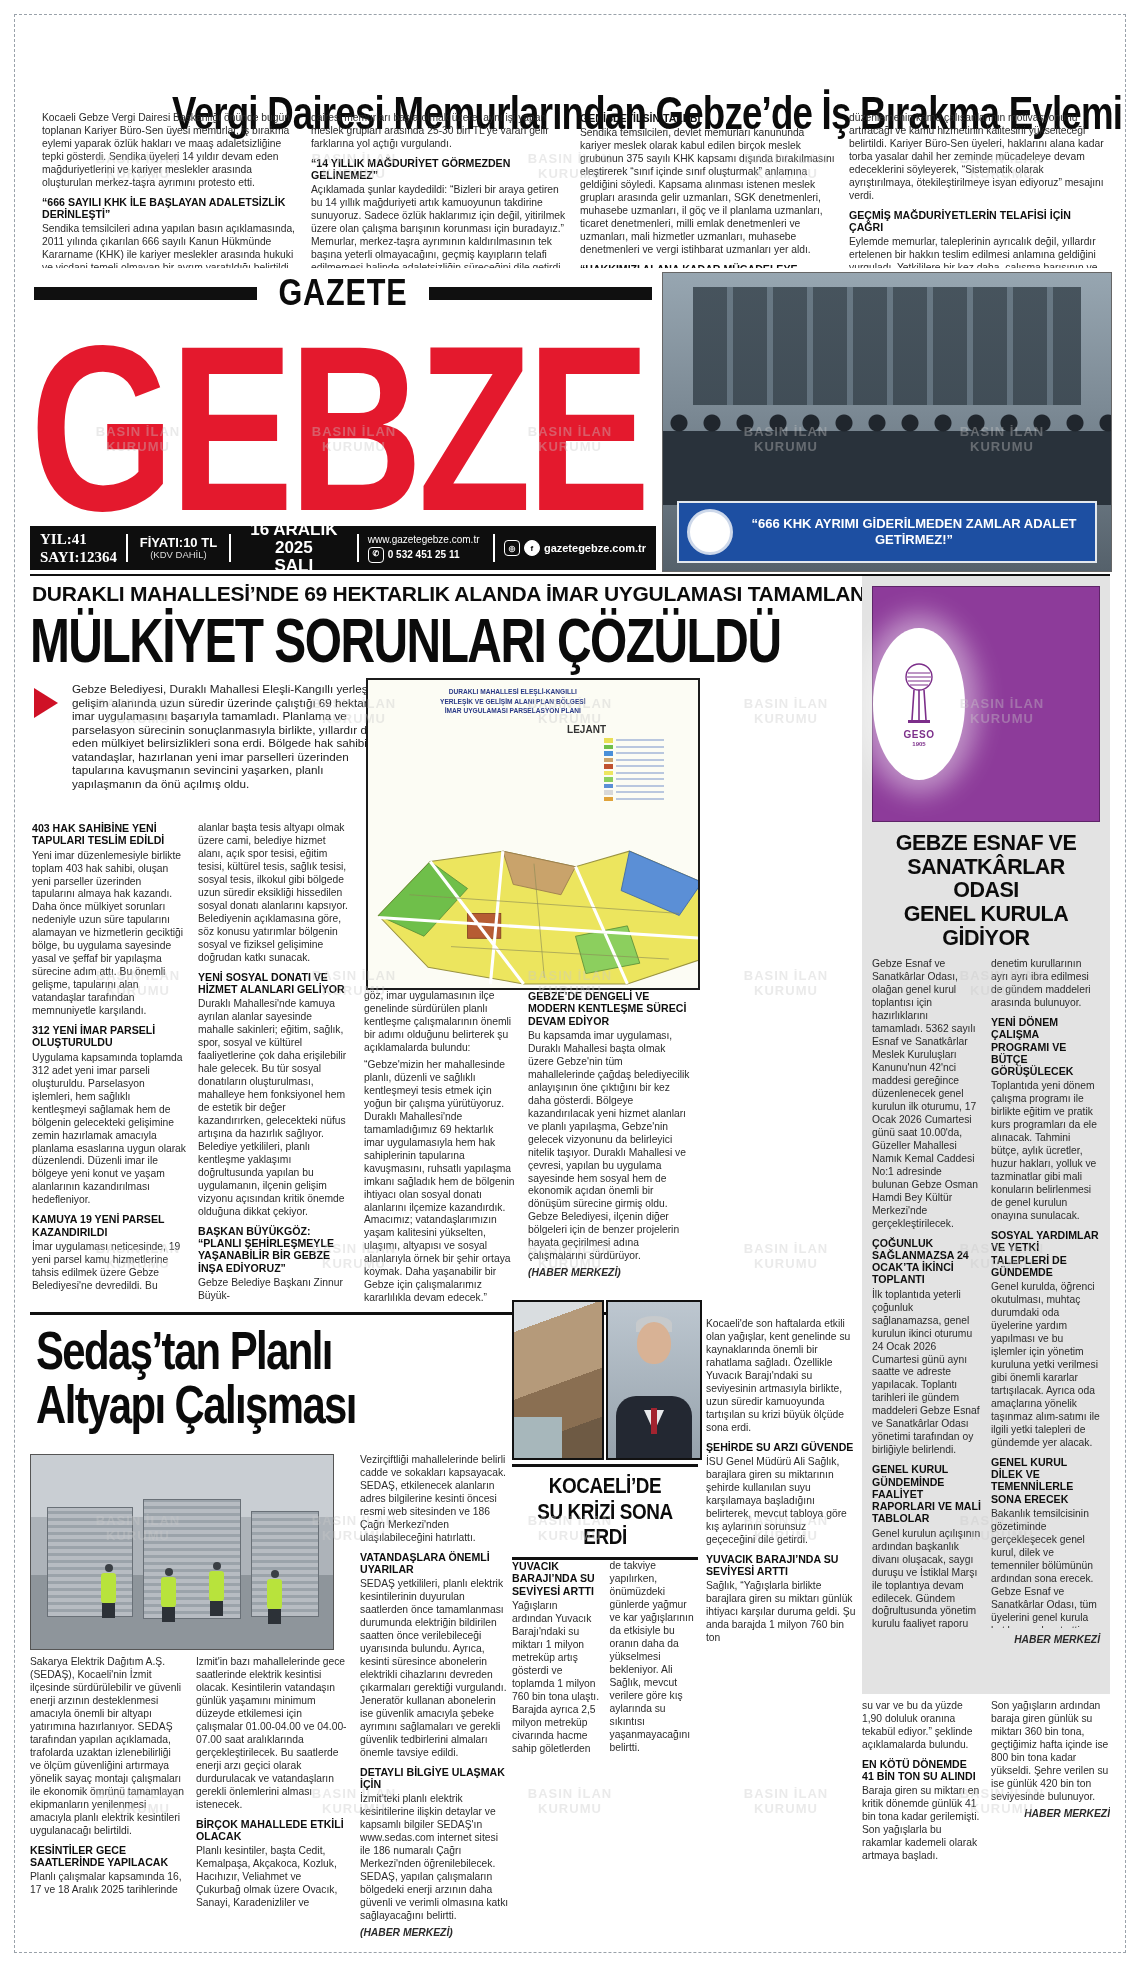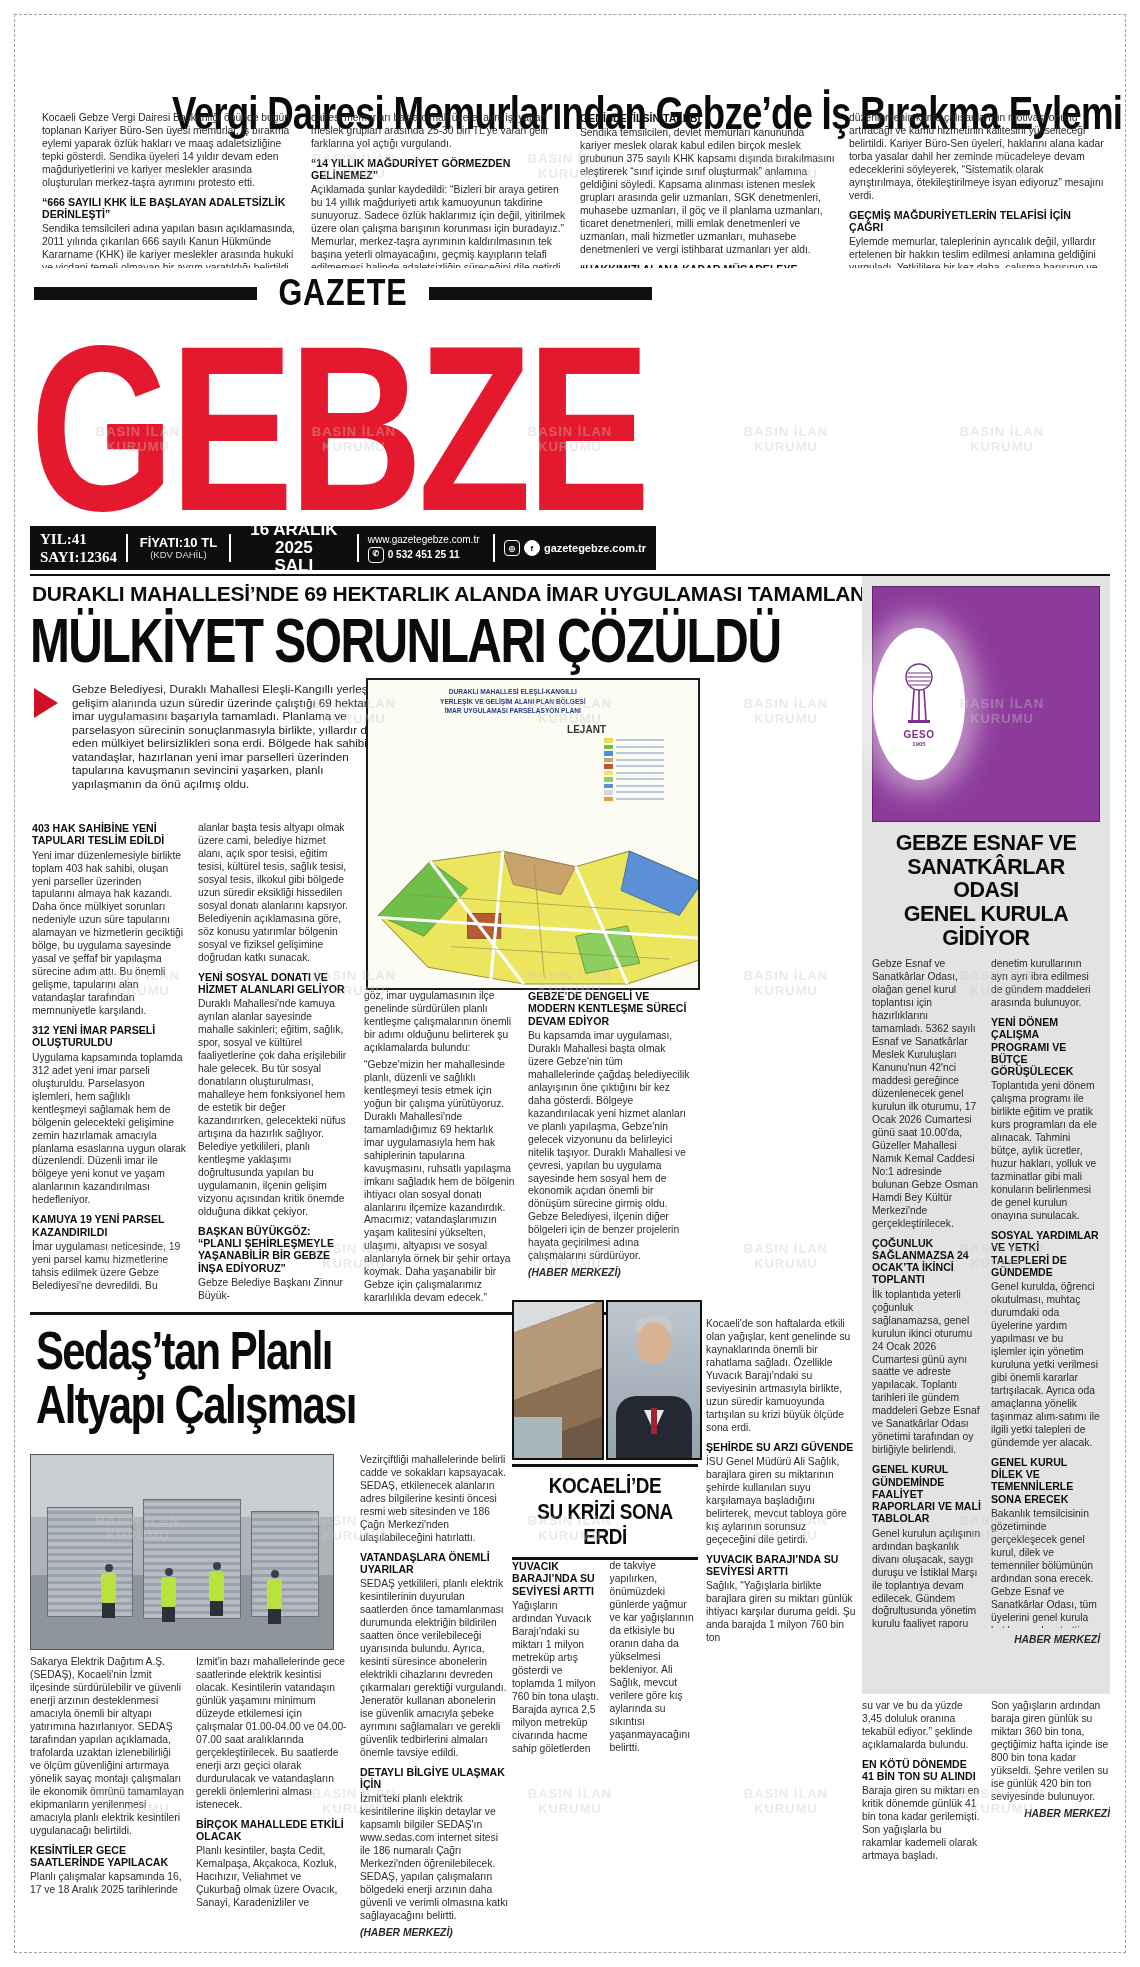--- a/index.html
+++ b/index.html
@@ -260,20 +260,28 @@
       </div>
       <div class="ib-div"></div>
       <div class="ib-soc">
         <span class="ico">◎</span>
         <span class="ico round">f</span>
         <span>gazetegebze.com.tr</span>
       </div>
     </div>
   </div>
 
+  <div class="abs mphoto" style="left:662px;top:272px;width:448px;height:298px;">
+    <div class="mp-glass"></div>
+    <div class="mp-crowd"></div>
+    <div class="mp-banner">
+      <div class="mp-blogo"></div>
+      <div class="mp-btext">“666 KHK AYRIMI GİDERİLMEDEN ZAMLAR ADALET GETİRMEZ!”</div>
+    </div>
+  </div>
 
   <div class="abs rule" style="left:30px;top:574px;width:1080px;height:2px;"></div>
   <div class="abs kicker" style="left:32px;top:582px;width:824px;">DURAKLI MAHALLESİ’NDE 69 HEKTARLIK ALANDA İMAR UYGULAMASI TAMAMLANDI</div>
   <div class="abs mh" style="left:30px;top:604px;width:828px;height:72px;"><span>MÜLKİYET SORUNLARI ÇÖZÜLDÜ</span></div>
 
   <div class="abs lead" style="left:32px;top:682px;width:324px;height:134px;overflow:hidden;">
     <span class="lead-tri"></span>
     <span>Gebze Belediyesi, Duraklı Mahallesi Eleşli-Kangıllı yerleşik ve gelişim alanında uzun süredir üzerinde çalıştığı 69 hektarlık imar uygulamasını başarıyla tamamladı. Planlama ve parselasyon sürecinin sonuçlanmasıyla birlikte, yıllardır devam eden mülkiyet belirsizlikleri sona erdi. Bölgede hak sahibi olan vatandaşlar, hazırlanan yeni imar parselleri üzerinden tapularına kavuşmanın sevincini yaşarken, planlı yapılaşmanın da önü açılmış oldu.</span>
   </div>
 
@@ -451,21 +459,21 @@
   <div class="abs col" style="left:706px;top:1318px;width:152px;height:640px;">
     <p class="bp">Kocaeli'de son haftalarda etkili olan yağışlar, kent genelinde su kaynaklarında önemli bir rahatlama sağladı. Özellikle Yuvacık Barajı'ndaki su seviyesinin artmasıyla birlikte, uzun süredir kamuoyunda tartışılan su krizi büyük ölçüde sona erdi.</p>
     <h4 class="bh">ŞEHİRDE SU ARZI GÜVENDE</h4>
     <p class="bp">İSU Genel Müdürü Ali Sağlık, barajlara giren su miktarının şehirde kullanılan suyu karşılamaya başladığını belirterek, mevcut tabloya göre kış aylarının sorunsuz geçeceğini dile getirdi.</p>
     <h4 class="bh">YUVACIK BARAJI’NDA SU SEVİYESİ ARTTI</h4>
     <p class="bp">Sağlık, “Yağışlarla birlikte barajlara giren su miktarı günlük ihtiyacı karşılar duruma geldi. Şu anda barajda 1 milyon 760 bin ton</p>
   </div>
 
   <div class="abs subot" style="left:862px;top:1700px;width:248px;height:258px;">
     <div class="col">
-      <p class="bp">su var ve bu da yüzde 3,45 doluluk oranına tekabül ediyor.” şeklinde açıklamalarda bulundu.</p>
+      <p class="bp">su var ve bu da yüzde 1,90 doluluk oranına tekabül ediyor.” şeklinde açıklamalarda bulundu.</p>
       <h4 class="bh">EN KÖTÜ DÖNEMDE 41 BİN TON SU ALINDI</h4>
       <p class="bp">Baraja giren su miktarı en kritik dönemde günlük 41 bin tona kadar gerilemişti. Son yağışlarla bu rakamlar kademeli olarak artmaya başladı.</p>
     </div>
     <div class="col">
       <p class="bp">Son yağışların ardından baraja giren günlük su miktarı 360 bin tona, geçtiğimiz hafta içinde ise 800 bin tona kadar yükseldi. Şehre verilen su ise günlük 420 bin ton seviyesinde bulunuyor.</p>
       <p class="bp sig" style="text-align:right;">HABER MERKEZİ</p>
     </div>
   </div>
 
 </div>

